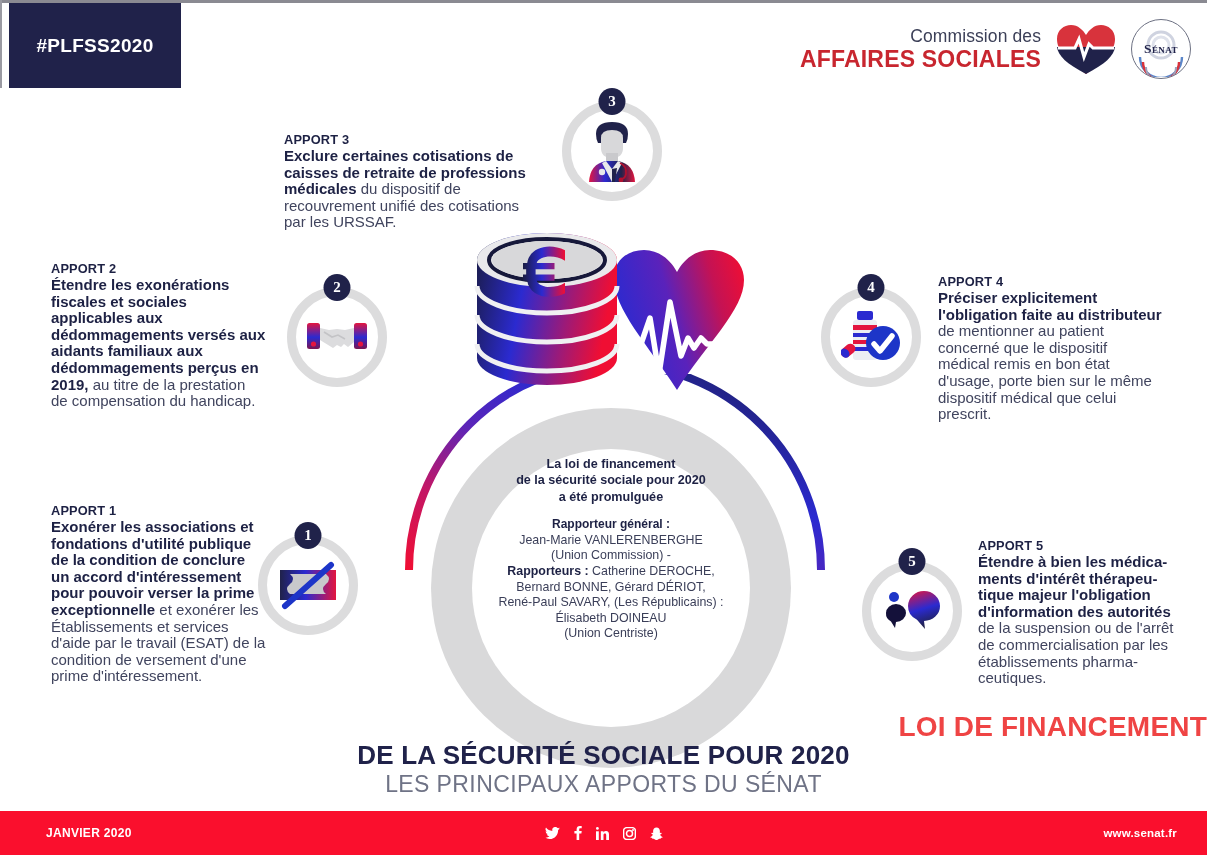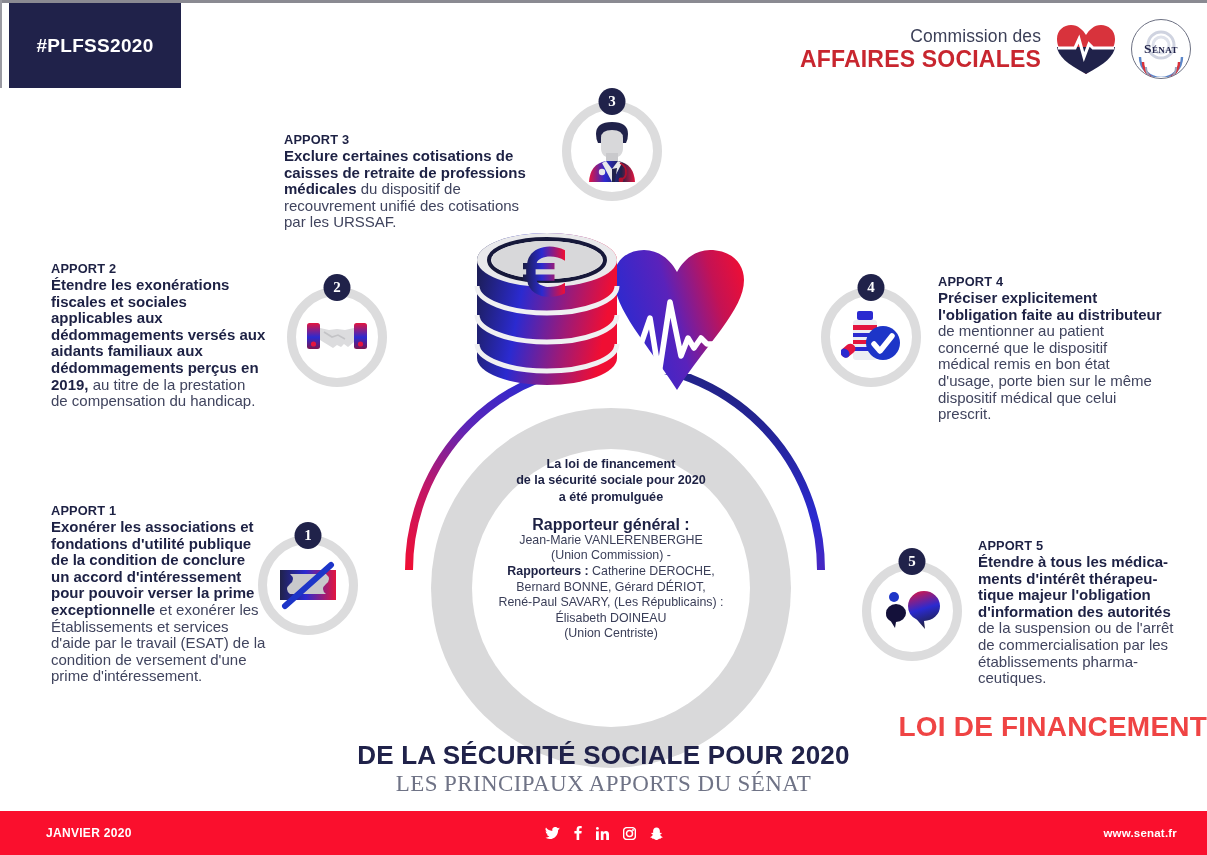--- a/index.html
+++ b/index.html
@@ -91,28 +91,28 @@
     width:278px;height:278px;border-radius:50%;background:#fff;
   }
   .coinheart{position:absolute;left:50px;top:0px;width:330px;height:220px;}
 
   .center-text{
     position:absolute;left:88px;top:258px;width:256px;
     text-align:center;font-size:12.4px;line-height:15.6px;color:#3a3e58;
   }
   .center-text .blk1{font-weight:bold;color:#1d2144;font-size:12.6px;line-height:16.4px;}
   .center-text .gap{height:12px;}
-  .center-text .rg{font-weight:bold;color:#1d2144;font-size:16px;}
+  .center-text .rg{font-weight:bold;color:#1d2144;font-size:12px;}
   .center-text b{font-weight:bold;color:#1d2144;}
 
   
   .bottom-title{position:absolute;left:0;top:712px;width:1207px;text-align:center;}
   .bottom-title .t1{font-size:28px;font-weight:bold;color:#ef4444;letter-spacing:.2px;line-height:29px;text-align:right;}
   .bottom-title .t2{font-size:26px;font-weight:bold;color:#20224a;letter-spacing:.2px;line-height:29px;}
-  .bottom-title .t3{font-size:23px;color:#6f7386;letter-spacing:.4px;line-height:28px;font-weight:400;font-family:Liberation Serif, serif;}
+  .bottom-title .t3{font-size:23px;color:#6f7386;letter-spacing:.4px;line-height:28px;font-weight:400;}
 
   
   .footer{
     position:absolute;left:0;bottom:0;width:1207px;height:44px;background:#fa0f2d;
     display:flex;align-items:center;
   }
   .footer .date{position:absolute;left:46px;color:#fff;font-weight:bold;font-size:12px;letter-spacing:.3px;}
   .footer .socials{position:absolute;left:50%;transform:translateX(-50%);display:flex;gap:14px;align-items:center;}
   .footer .socials svg{display:block;}
   .footer .url{position:absolute;right:30px;color:#fff;font-weight:bold;font-size:11.5px;letter-spacing:.2px;}
@@ -168,21 +168,21 @@
     <div class="body"><b>Exonérer les associations et fondations d'utilité publique de la condition de conclure un accord d'intéressement pour pouvoir verser la prime exceptionnelle</b><span> et exonérer les Établissements et services d'aide par le travail (ESAT) de la condition de versement d'une prime d'intéressement.</span></div>
   </div>
 
   <div class="apport" id="apport4">
     <div class="ttl">APPORT 4</div>
     <div class="body"><b>Préciser explicitement l'obligation faite au distributeur</b><span> de mentionner au patient concerné que le dispositif médical remis en bon état d'usage, porte bien sur le même dispositif médical que celui prescrit.</span></div>
   </div>
 
   <div class="apport" id="apport5">
     <div class="ttl">APPORT 5</div>
-    <div class="body"><b>Étendre à tous les médica-ments d'intérêt thérapeu-tique majeur l'obligation d'information des autorités</b><span> de la suspension ou de l'arrêt de commercialisation par les établissements pharma-ceutiques.</span></div>
+    <div class="body"><b>Étendre à bien les médica-ments d'intérêt thérapeu-tique majeur l'obligation d'information des autorités</b><span> de la suspension ou de l'arrêt de commercialisation par les établissements pharma-ceutiques.</span></div>
   </div>
 
   <div class="node" id="node1">
     <div class="ring"></div>
     <div class="glyph">
       <svg width="62" height="50" viewBox="0 0 62 50">
         <defs>
           <linearGradient id="gnote" x1="0" y1="0" x2="1" y2="0">
             <stop offset="0%" stop-color="#20224a"></stop>
             <stop offset="45%" stop-color="#2b2ad0"></stop>

